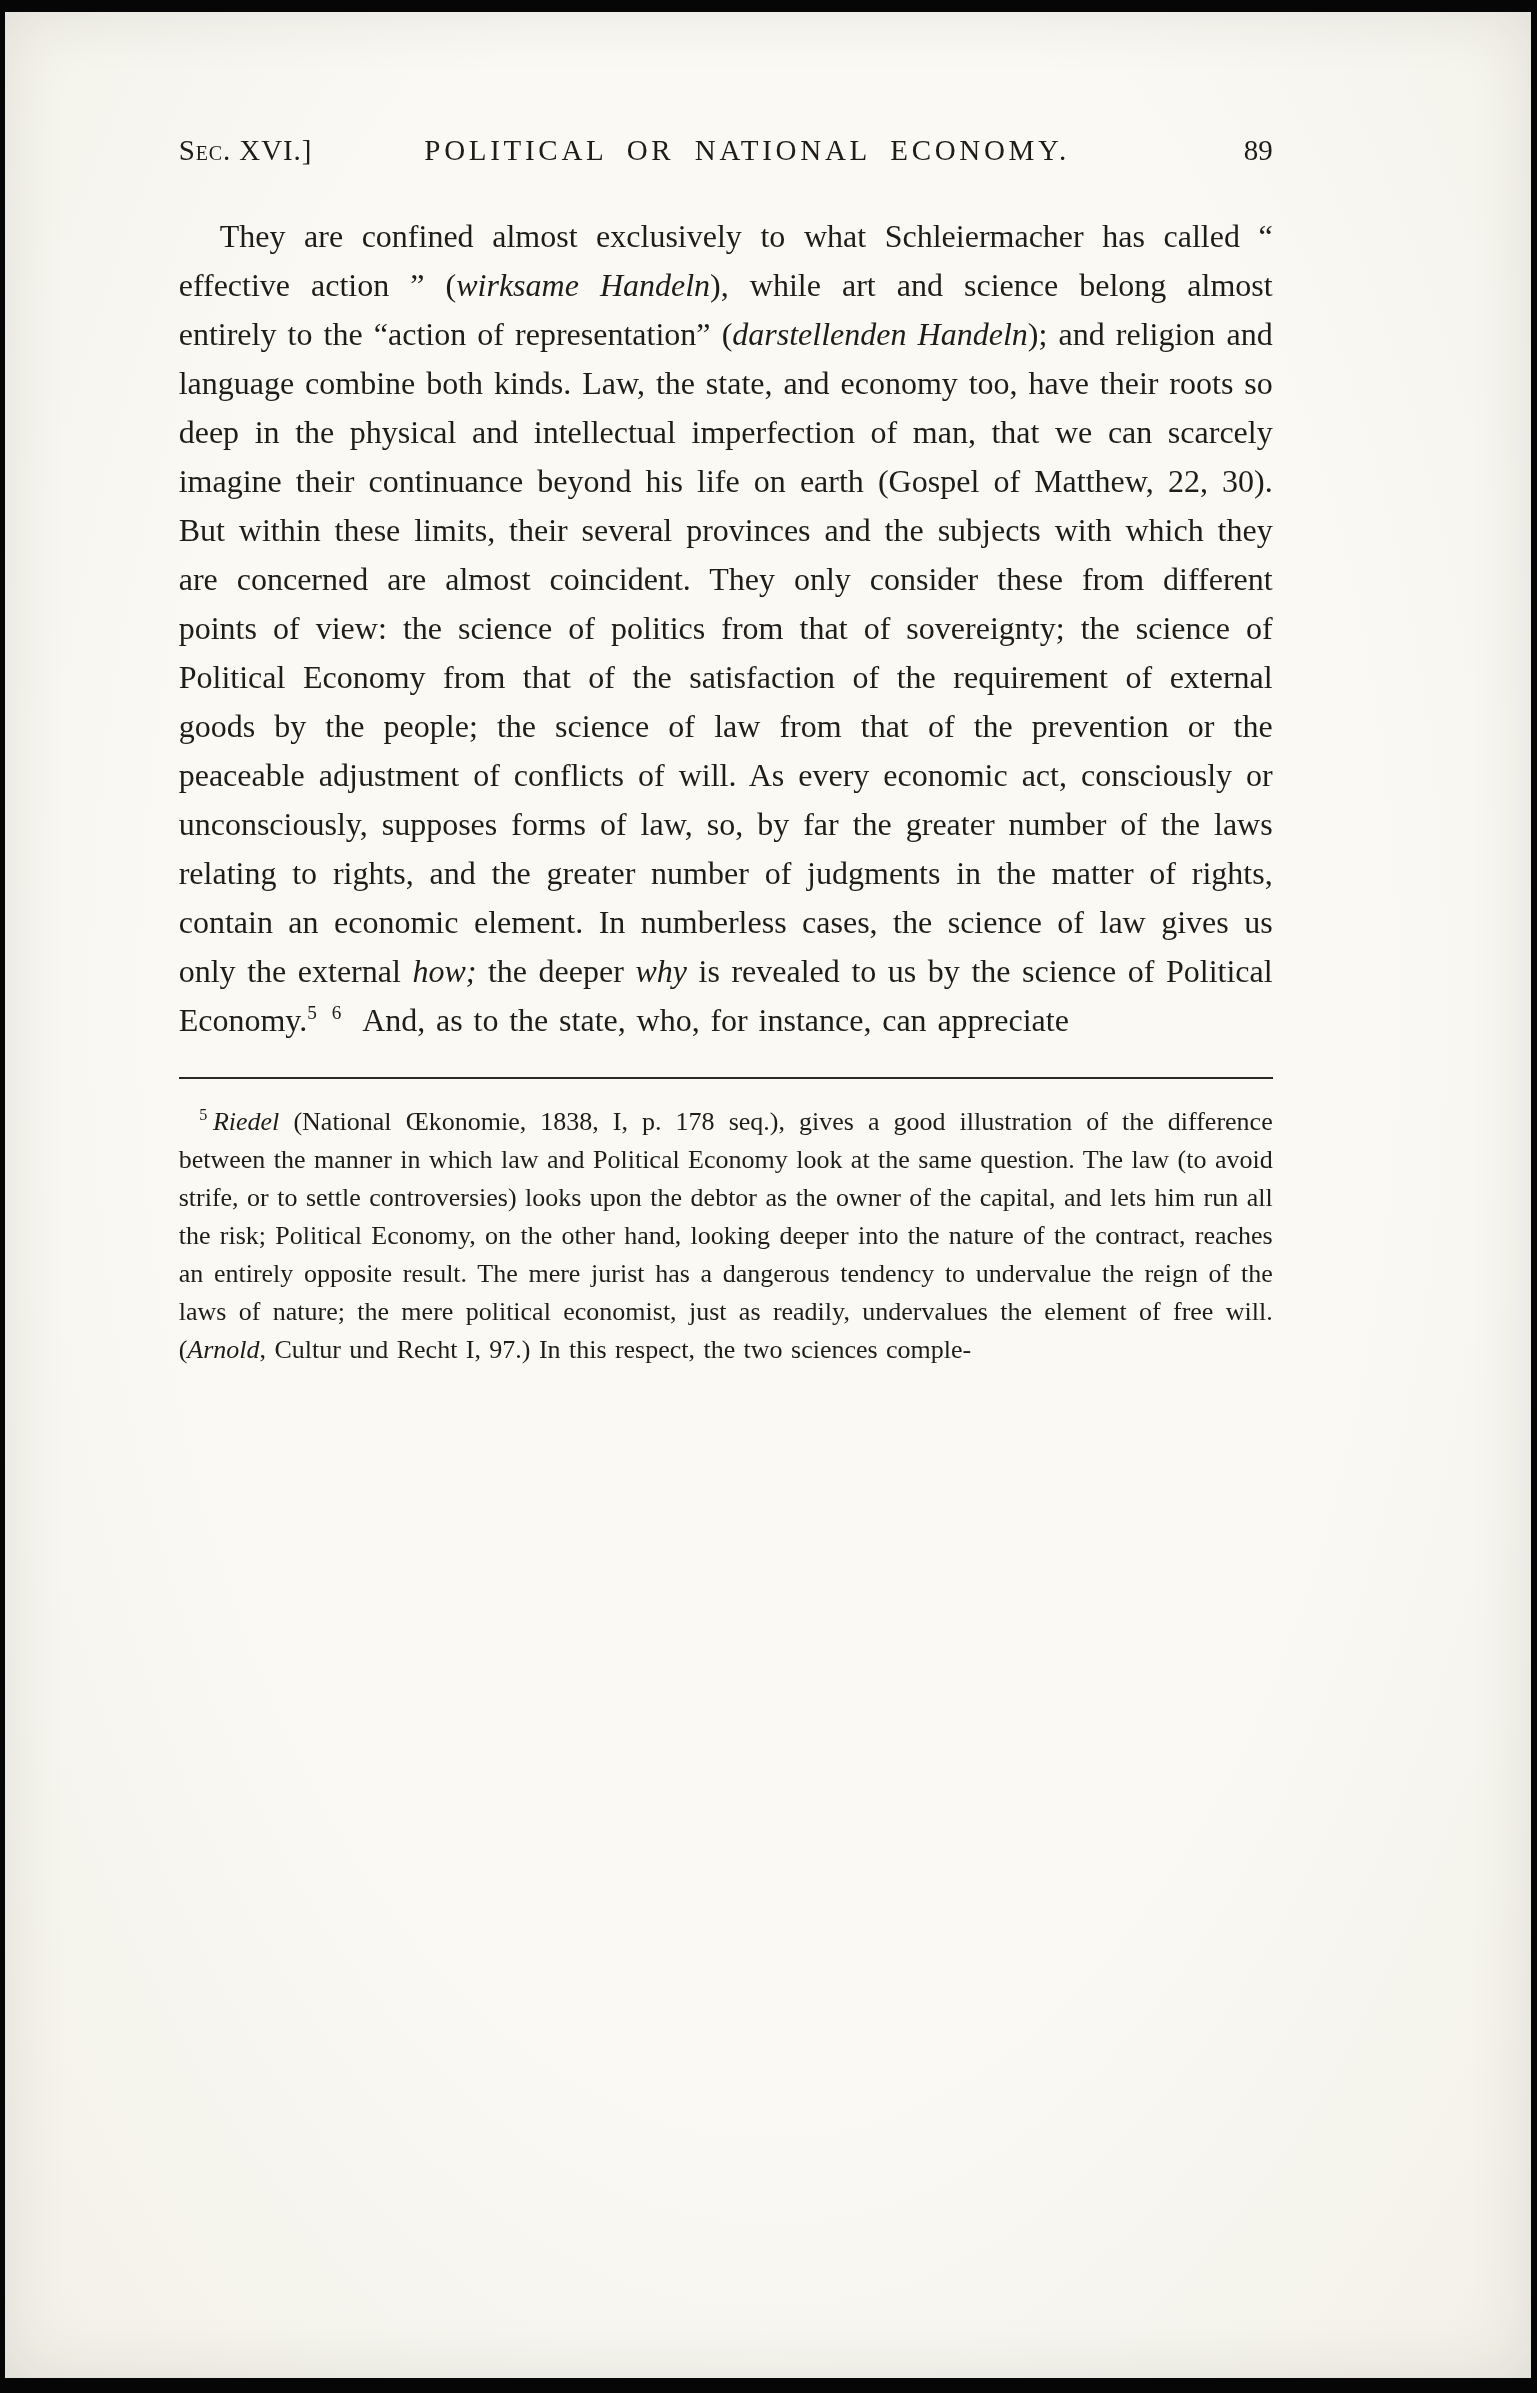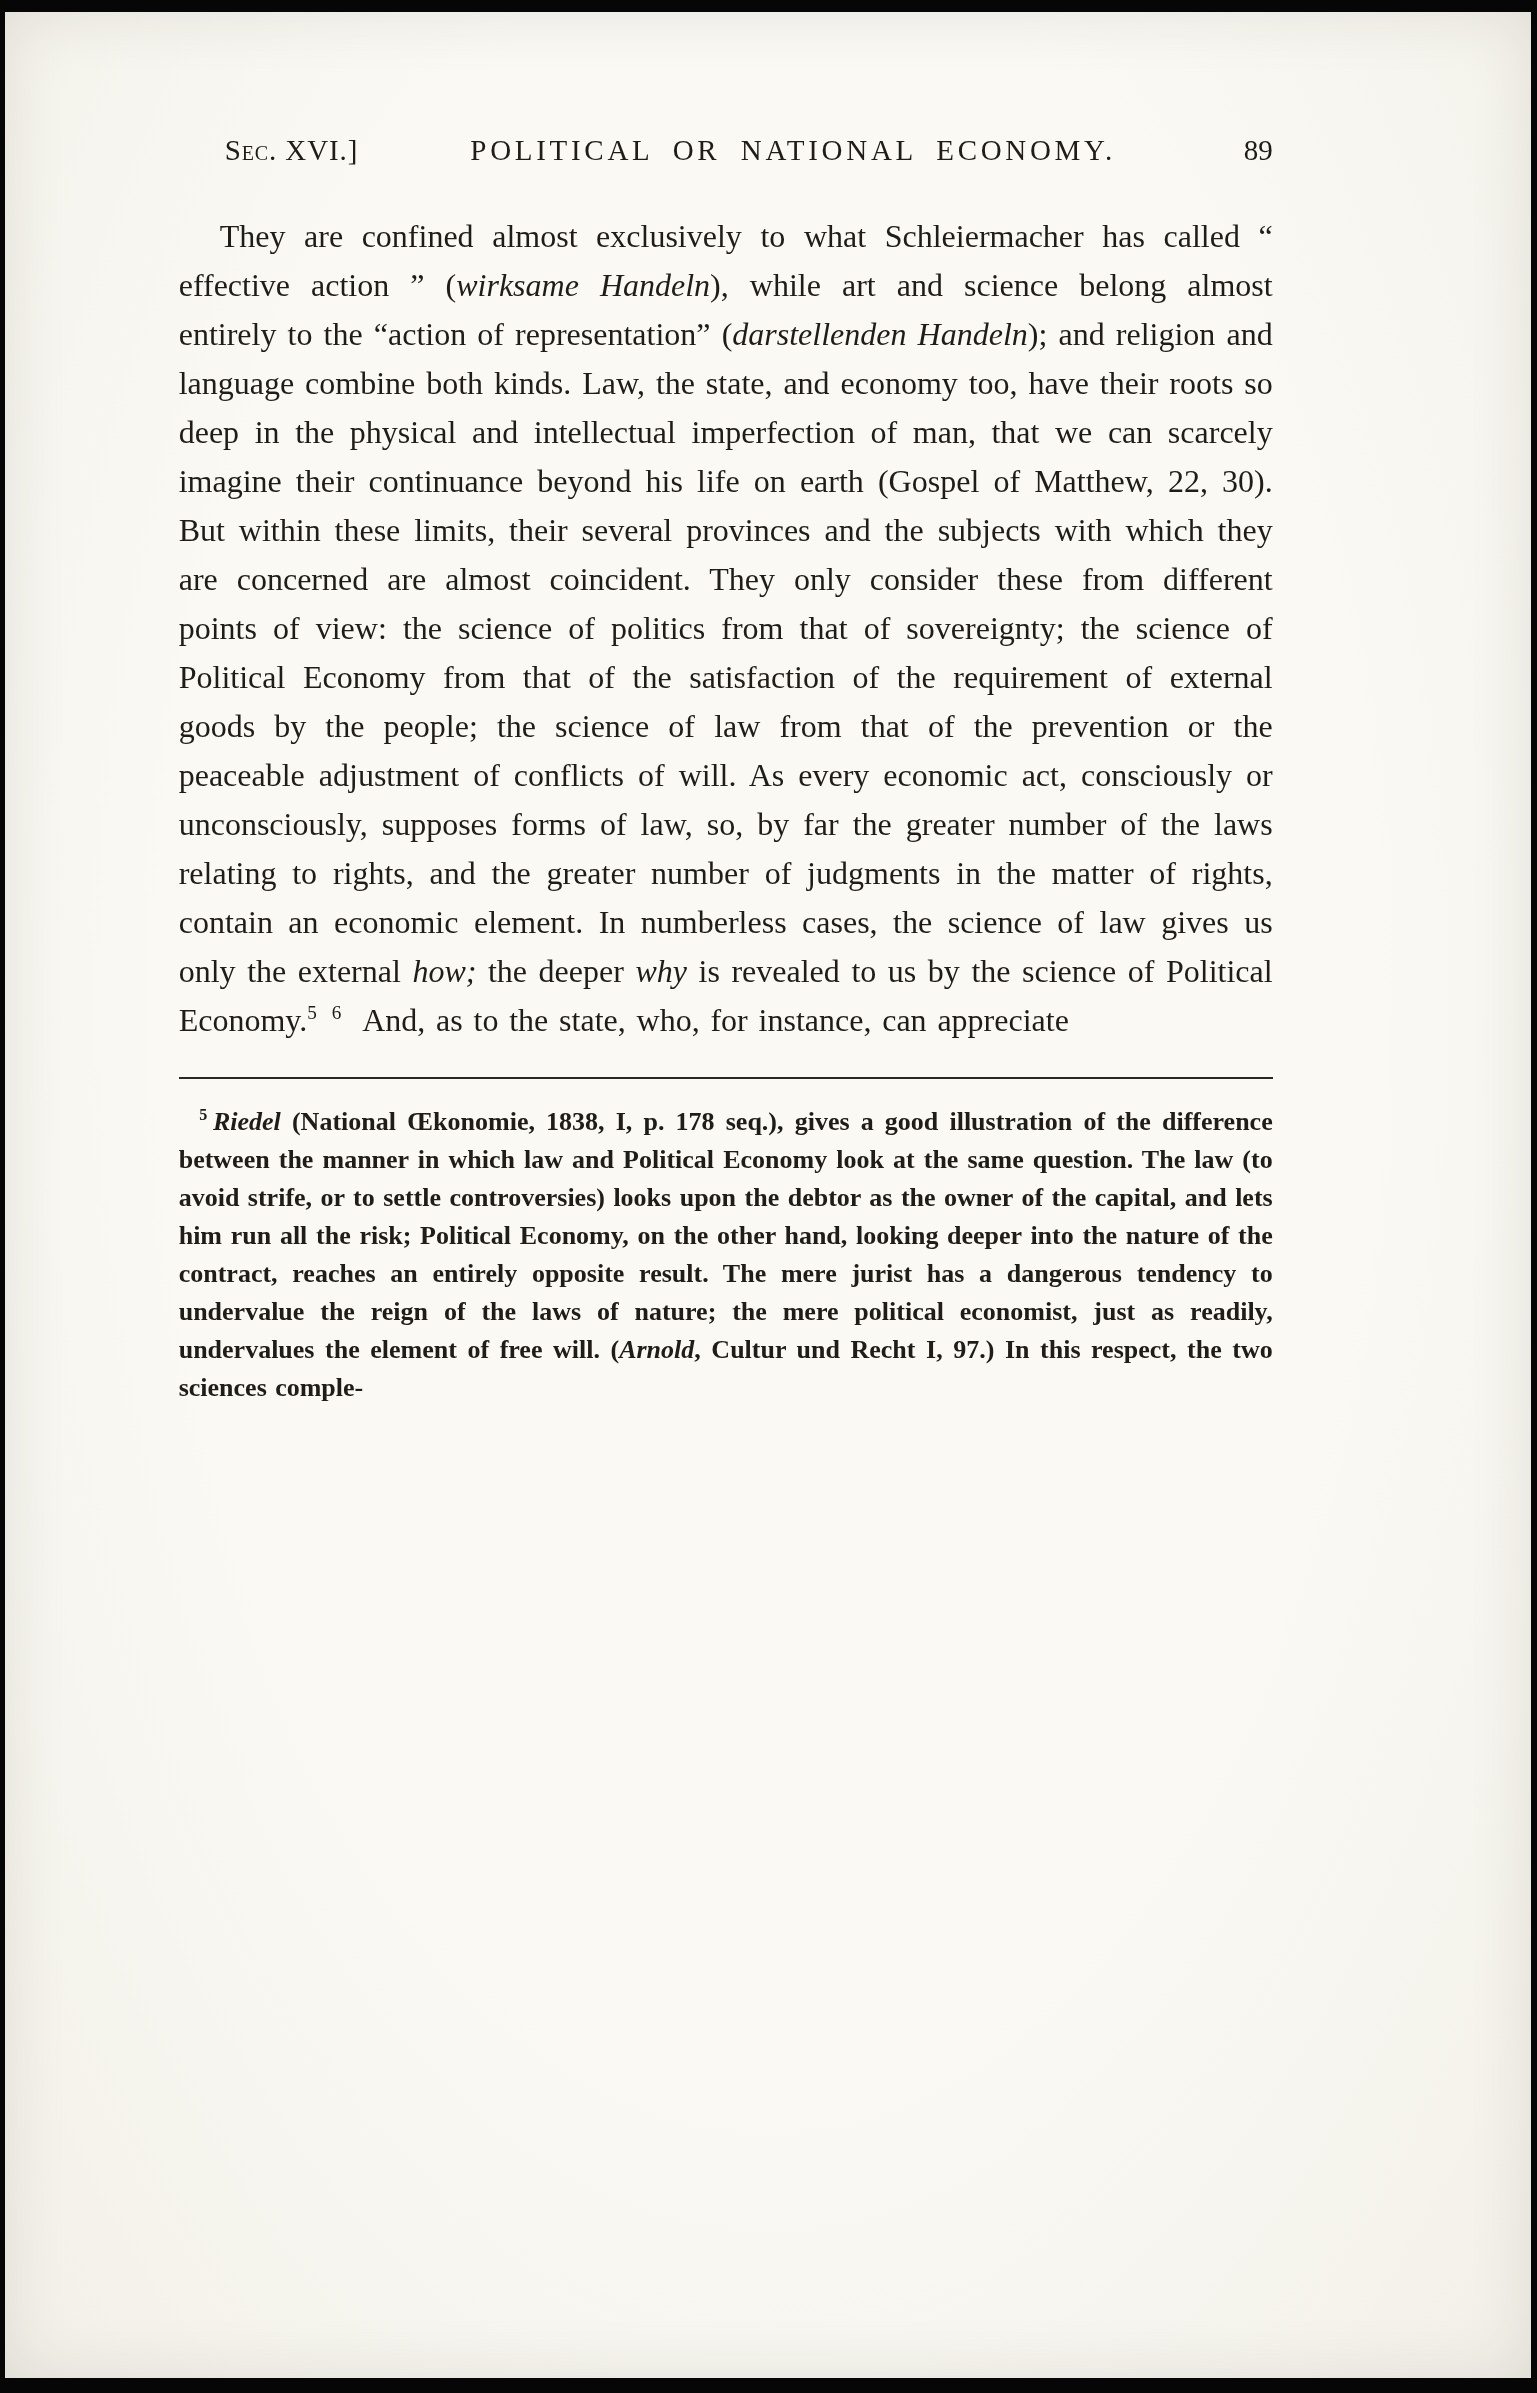--- a/index.html
+++ b/index.html
@@ -39,21 +39,20 @@
     display: flex;
     align-items: baseline;
     justify-content: space-between;
     font-size: 29px;
     margin-bottom: 45px;
   }
   .sec-label {
     font-variant: small-caps;
     letter-spacing: 0.9px;
     white-space: nowrap;
-    margin-left: 46px;
   }
   .running-title {
     letter-spacing: 3.7px;
     word-spacing: 9.4px;
     white-space: nowrap;
     margin-left: 56px;
     margin-right: auto;
     padding-left: 56px;
   }
   .page-number {
@@ -88,21 +87,20 @@
   }
   .footnotes p {
     margin: 0;
     font-size: 26px;
     line-height: 38px;
     text-align: justify;
     word-spacing: 1.9px;
   }
   .footnotes p.fn-new {
     text-indent: 20.6px;
-    font-weight: bold;
   }
   sup.fn-marker {
     font-size: 62%;
     line-height: 0;
     vertical-align: super;
     margin-right: 5.6px;
   }
 </style>
 </head>
 <body>

